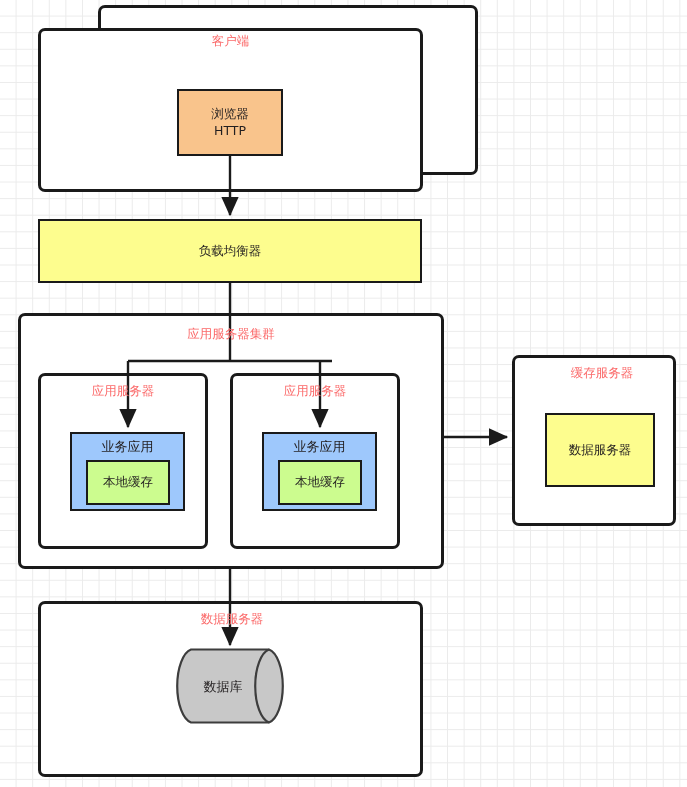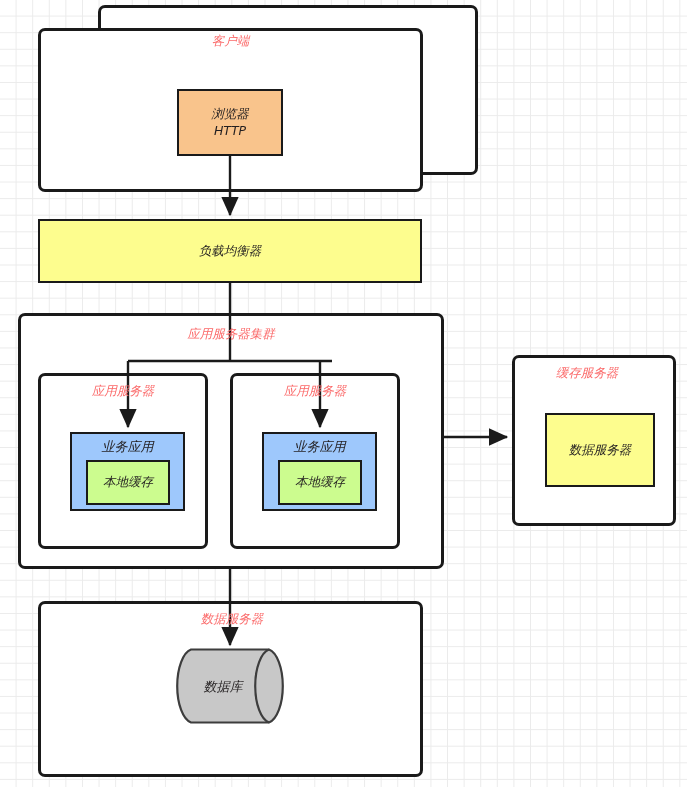--- a/index.html
+++ b/index.html
@@ -11,21 +11,20 @@
   }
   #canvas {
     position: relative;
     width: 687px; height: 787px;
     background-color: #ffffff;
     background-image:
       linear-gradient(to right, #ebebeb 1px, transparent 1px),
       linear-gradient(to bottom, #ebebeb 1px, transparent 1px);
     background-size: 16.6px 16.6px;
     background-position: -1px -1px;
-    font-style: italic;
   }
   .box {
     position: absolute;
     border: 3px solid #1a1a1a;
     background: #ffffff;
   }
   .box.rounded { border-radius: 7px; }
   .box.thin { border-width: 2px; }
   .lbl-red {
     position: absolute;
@@ -93,21 +92,21 @@
   <div class="lbl-red" style="left:230px; top:385px; width:170px; z-index:7;">应用服务器</div>
 
   <div class="box thin fill-blue" style="left:262px; top:432px; width:115px; height:79px; z-index:5;">
     <div class="lbl-dark" style="left:0; top:5px; width:111px;">业务应用</div>
     <div class="box thin fill-green centered-text" style="left:14px; top:26px; width:84px; height:45px;">
       <span>本地缓存</span>
     </div>
   </div>
 
   <div class="box rounded" style="left:512px; top:355px; width:164px; height:171px; z-index:2;"></div>
-  <div class="lbl-red" style="left:505px; top:367px; width:164px; z-index:6;">缓存服务器</div>
+  <div class="lbl-red" style="left:520px; top:367px; width:164px; z-index:6;">缓存服务器</div>
   <div class="box thin fill-yellow centered-text" style="left:545px; top:413px; width:110px; height:74px; z-index:4;">
     <span>数据服务器</span>
   </div>
 
   <div class="box rounded" style="left:38px; top:601px; width:385px; height:176px; z-index:2;"></div>
   <div class="lbl-red" style="left:38px; top:613px; width:388px; z-index:6;">数据服务器</div>
 
   <div class="cyl-wrap" style="left:173px; top:648px; width:114px; height:52px; z-index:4;">
     <svg width="114" height="76" viewBox="0 0 114 76">
       <path d="M 18 1.5 L 96 1.5 A 16.5 37 0 0 1 96 74.5 L 18 74.5 A 16.5 37 0 0 1 18 1.5 Z" fill="#c8c8c8" stroke="#3d3d3d" stroke-width="2.2"></path>

